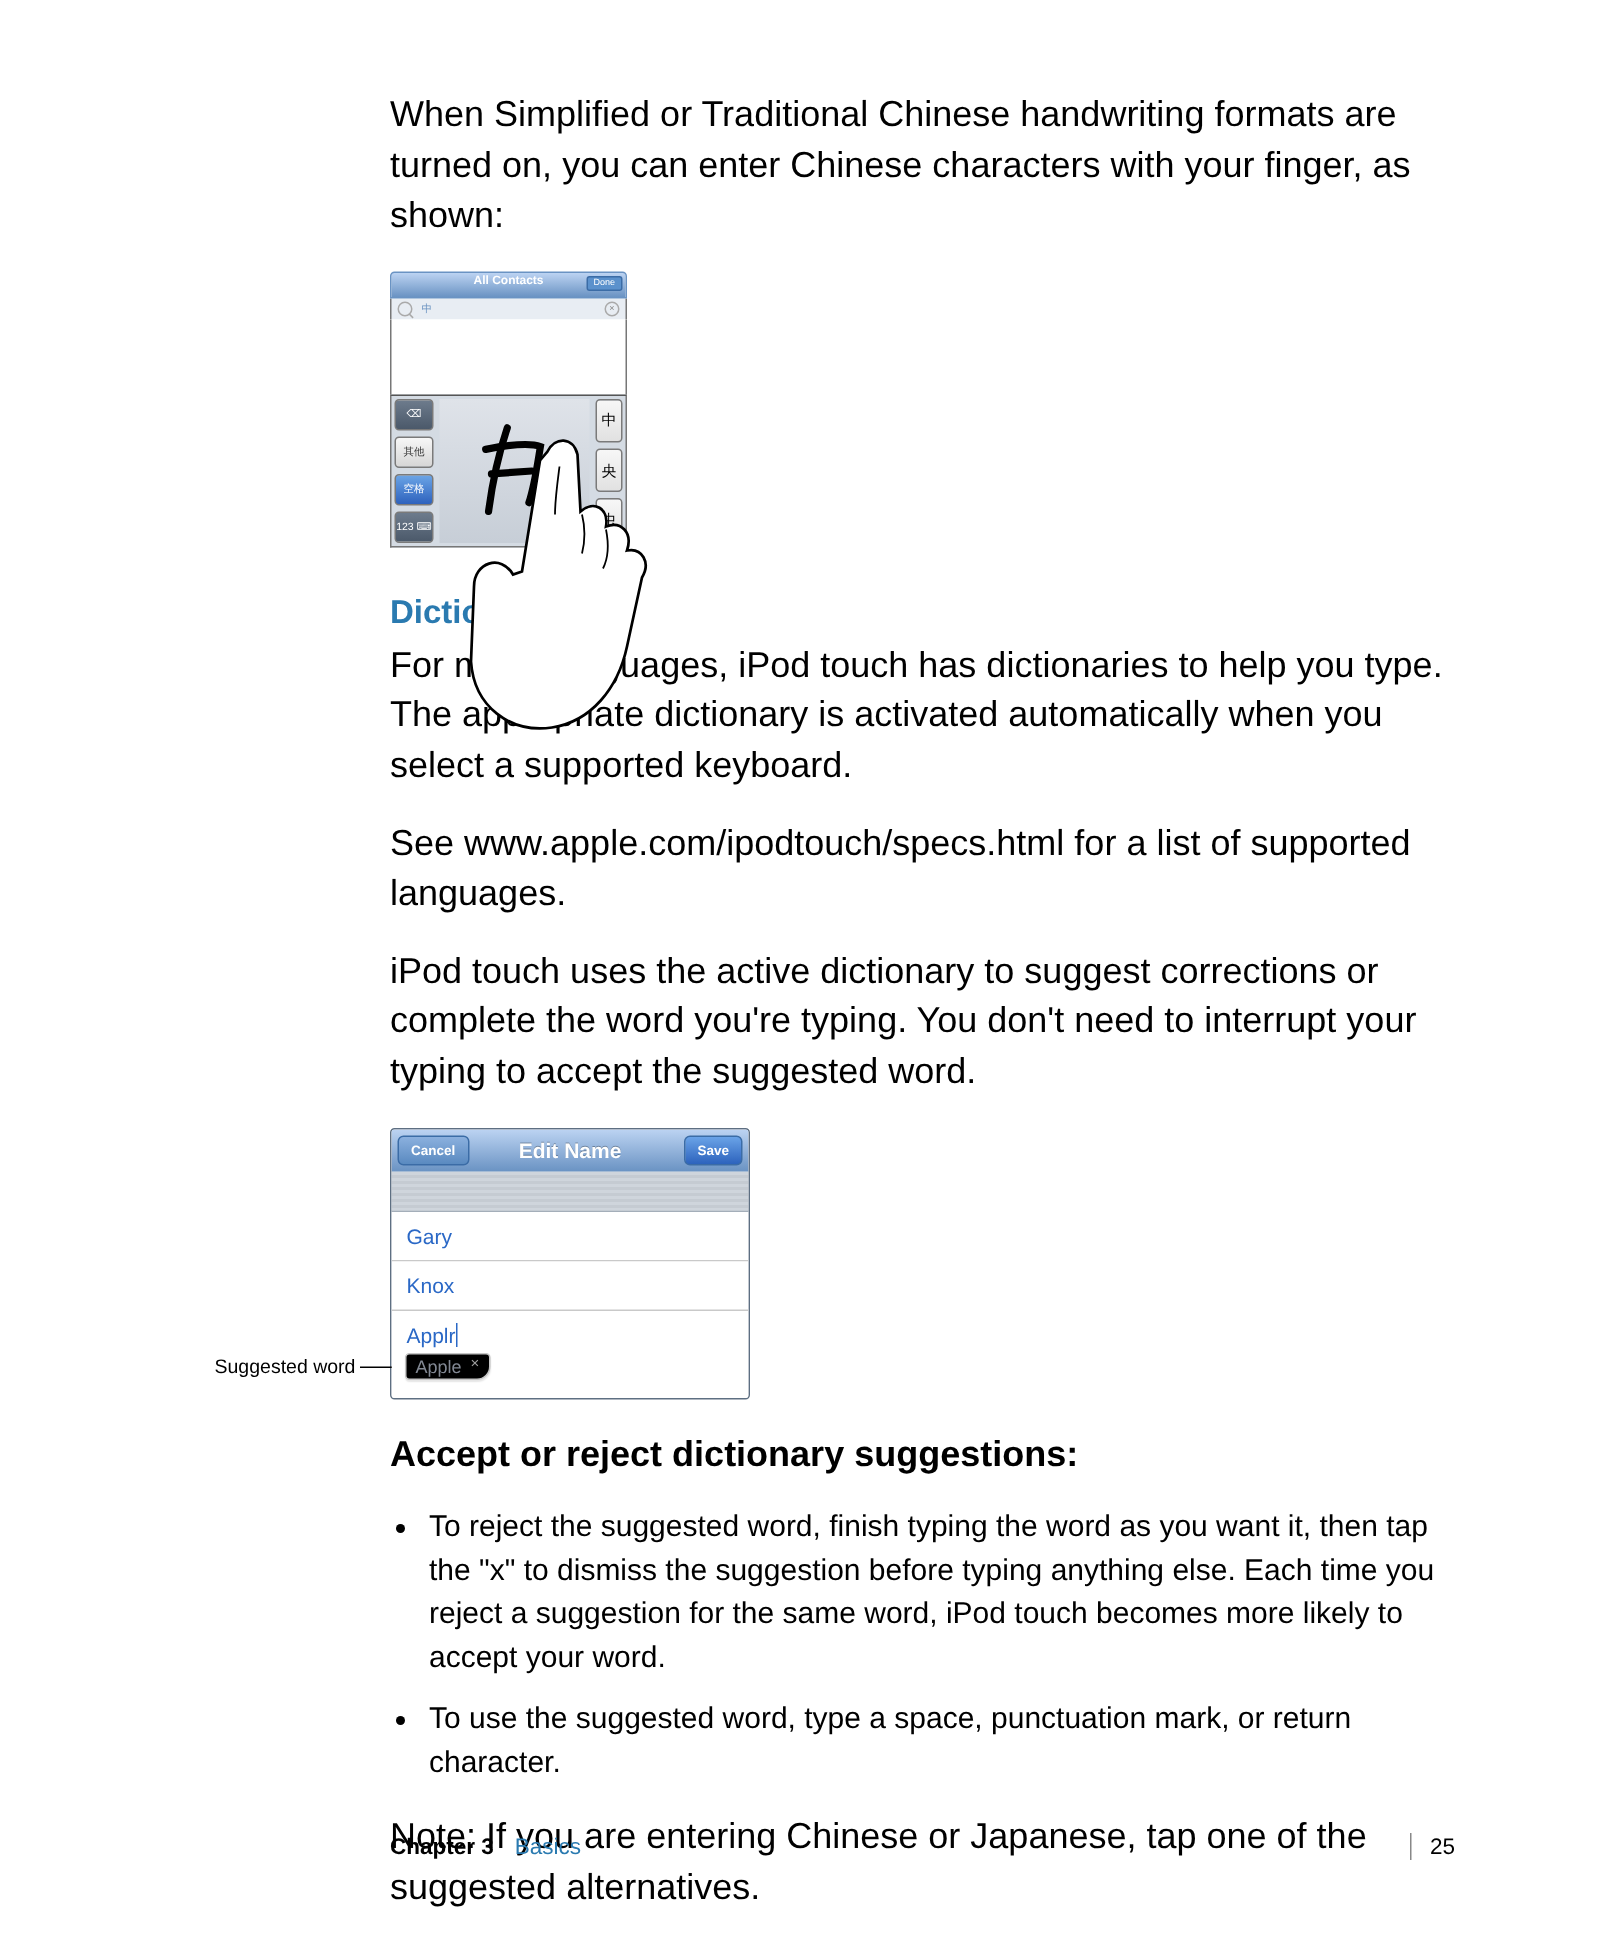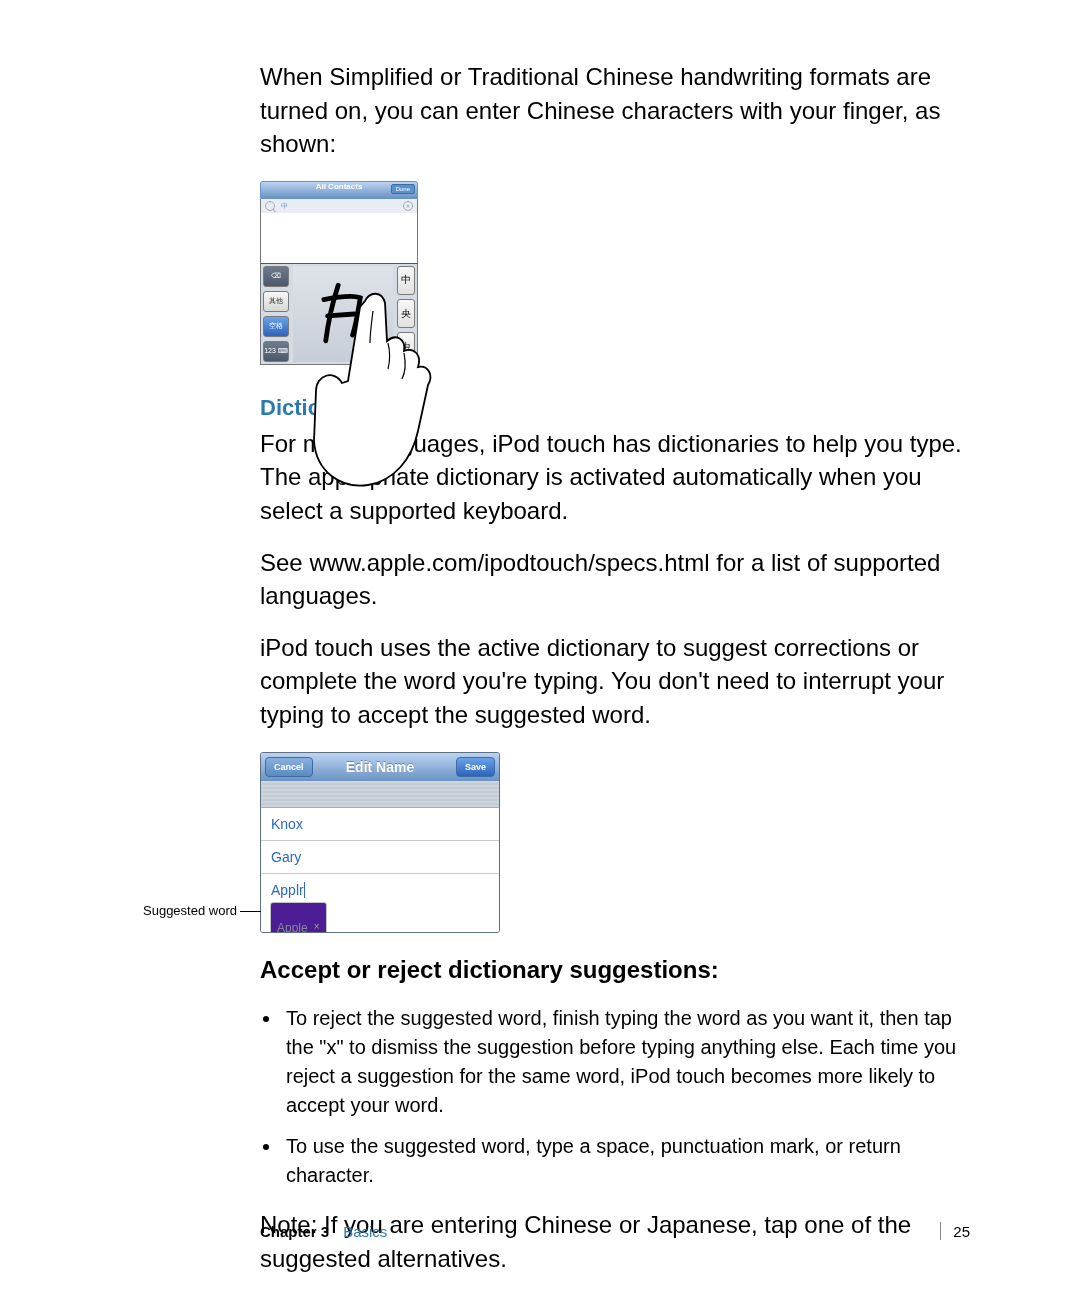--- a/index.html
+++ b/index.html
@@ -34,21 +34,21 @@
 .en{width:238px;border:1px solid #5e6f82;border-radius:3px;overflow:hidden;}
 .en-top{height:28px;background:linear-gradient(#bcd3f2,#6a93c3);display:flex;align-items:center;justify-content:center;position:relative;}
 .en-title{font-size:14px;font-weight:700;color:#fff;text-shadow:0 -1px 0 rgba(0,0,0,.3);}
 .en-btn{position:absolute;top:4px;height:18px;border:1px solid #3b6ca6;border-radius:4px;background:linear-gradient(#8bb0de,#5a8ac0);font-size:9px;font-weight:700;color:#fff;display:flex;align-items:center;padding:0 8px;}
 .en-btn.l{left:4px;}
 .en-btn.r{right:4px;background:linear-gradient(#6aa3e7,#2d63bd);margin-left:14px;}
 .en-pin{background:repeating-linear-gradient(#cfd5dc,#cfd5dc 2px,#c5cbd2 2px,#c5cbd2 4px);height:26px;border-bottom:1px solid #a4aeb9;}
 .en-row{height:32px;border-bottom:1px solid #c9c9c9;background:#fff;display:flex;align-items:center;padding:0 10px;font-size:14px;color:#2a68c6;position:relative;}
 .en-row.last{border-bottom:none;height:50px;align-items:flex-start;padding-top:8px;}
 .cursor{display:inline-block;width:1px;height:16px;background:#2a68c6;vertical-align:middle;}
-.sugbox{position:absolute;left:9px;top:28px;background:#4c1d95;border:1px solid #c5c5c5;border-radius:3px 3px 9px 3px;padding:18px 6px;font-size:12px;color:#828893;display:flex;box-shadow:0 1px 1px rgba(0,0,0,.1);}
+.sugbox{position:absolute;left:9px;top:28px;background:#000000;border:1px solid #c5c5c5;border-radius:3px 3px 9px 3px;padding:1px 6px;font-size:12px;color:#828893;display:flex;box-shadow:0 1px 1px rgba(0,0,0,.1);}
 .sugbox .x{margin-left:6px;font-size:10px;color:#a0a0a0;}
 .label{position:absolute;left:-117px;top:151px;font-size:13px;font-family:Arial,sans-serif;color:#000;}
 .line{position:absolute;top:159px;left:-20px;width:30px;height:1px;background:#000;}
 ul.bul{margin:6px 0 18px 22px;padding:0;font-size:20px;line-height:1.45;}
 ul.bul li{margin-bottom:12px;padding-left:4px;}
 .notebold{font-family:Arial,sans-serif;}
 .footer{position:absolute;bottom:56px;left:260px;right:110px;display:flex;font-size:15px;align-items:center;}
 .footer .sep{width:1px;height:18px;background:#888;margin-left:auto;margin-right:12px;}
 .footer .ch{font-weight:700;}
 .footer .bs{color:#2a7ab0;margin-left:14px;font-weight:400;}
@@ -114,24 +114,24 @@
       <div class="label">Suggested word</div>
       <div class="line"></div>
       <div class="en">
         <div class="en-top">
           <div class="en-btn l">Cancel</div>
           <span class="en-title">Edit Name</span>
           <div class="en-btn r">Save</div>
         </div>
         <div class="en-pin"></div>
         <div class="en-row">
-            <span>Knox</span>
+            <span>Gary</span>
           </div>
         <div class="en-row">
-            <span>Gary</span>
+            <span>Knox</span>
           </div>
         <div class="en-row last">
           <span>Applr</span>
             <span class="cursor"></span>
           <div class="sugbox">
             <span>Apple</span>
             <span class="x">×</span>
           </div>
         </div>
       </div>

